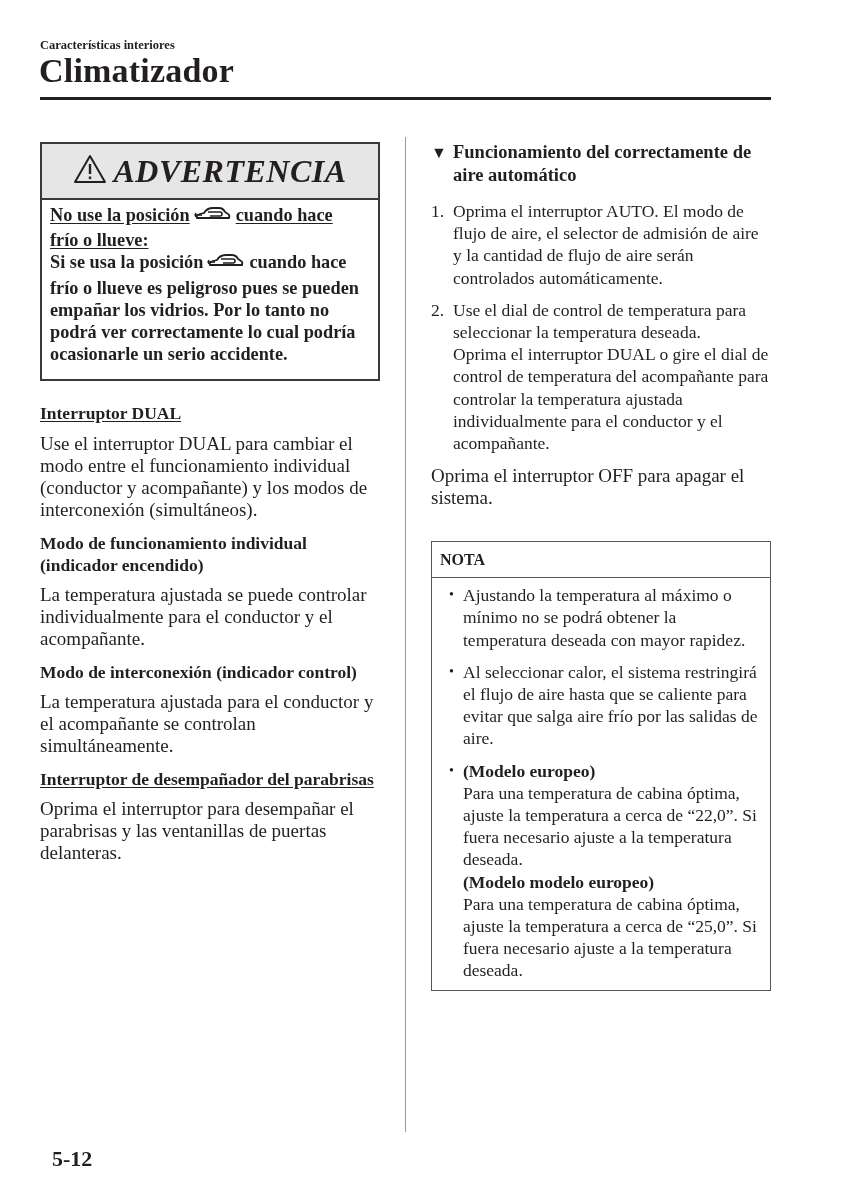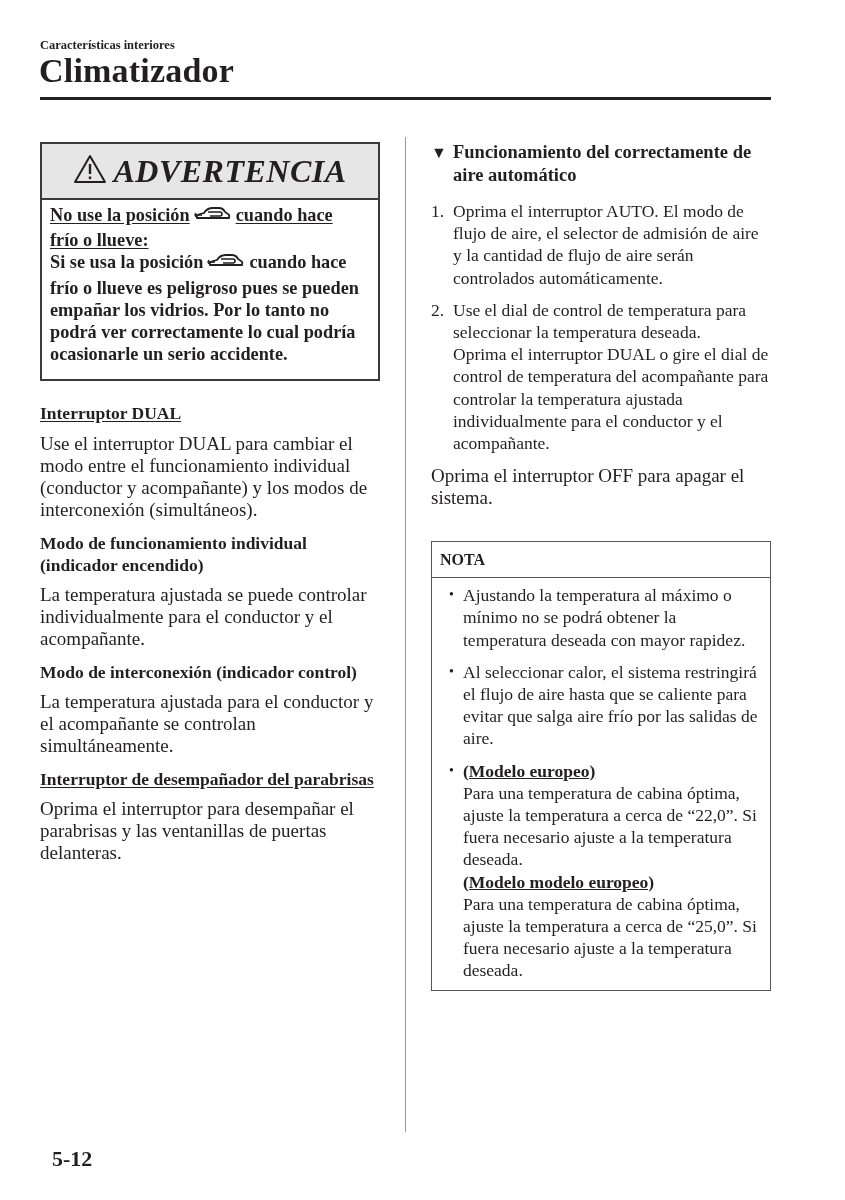--- a/index.html
+++ b/index.html
@@ -33,21 +33,21 @@
   .section-head { display: flex; font-size: 18.5px; font-weight: bold; line-height: 23px; }
   .section-head .tri { width: 22px; flex: none; font-size: 16px; line-height: 23px; }
   .ol-item { display: flex; font-size: 17.5px; line-height: 22.2px; }
   .ol-item .num { width: 22px; flex: none; }
 
   .note-box { border: 1.5px solid #555; width: 338px; }
   .note-header { border-bottom: 1.5px solid #555; padding: 9px 8px 8px 8px; font-size: 16px; font-weight: bold; }
   .note-body { padding: 6px 10px 8px 8px; }
   .bullet { display: flex; font-size: 17.5px; line-height: 22.2px; }
   .bullet .dot { width: 23px; flex: none; text-align: center; font-size: 14px; }
-  .bold { font-weight: bold; text-decoration: underline; }
+  .bold { font-weight: bold; }
 
   .page-number { position: absolute; left: 52px; top: 1146px; font-size: 22px; font-weight: bold; }
 </style>
 </head>
 <body>
 
 <div class="breadcrumb">Características interiores</div>
 <div class="page-title">Climatizador</div>
 <div class="title-rule"></div>
 <div class="col-divider"></div>

